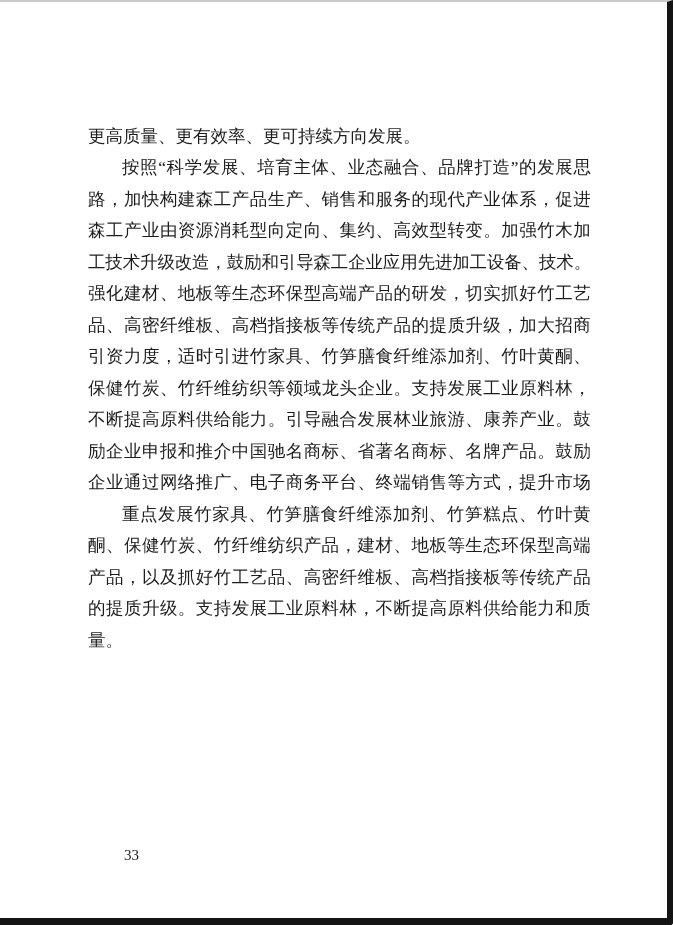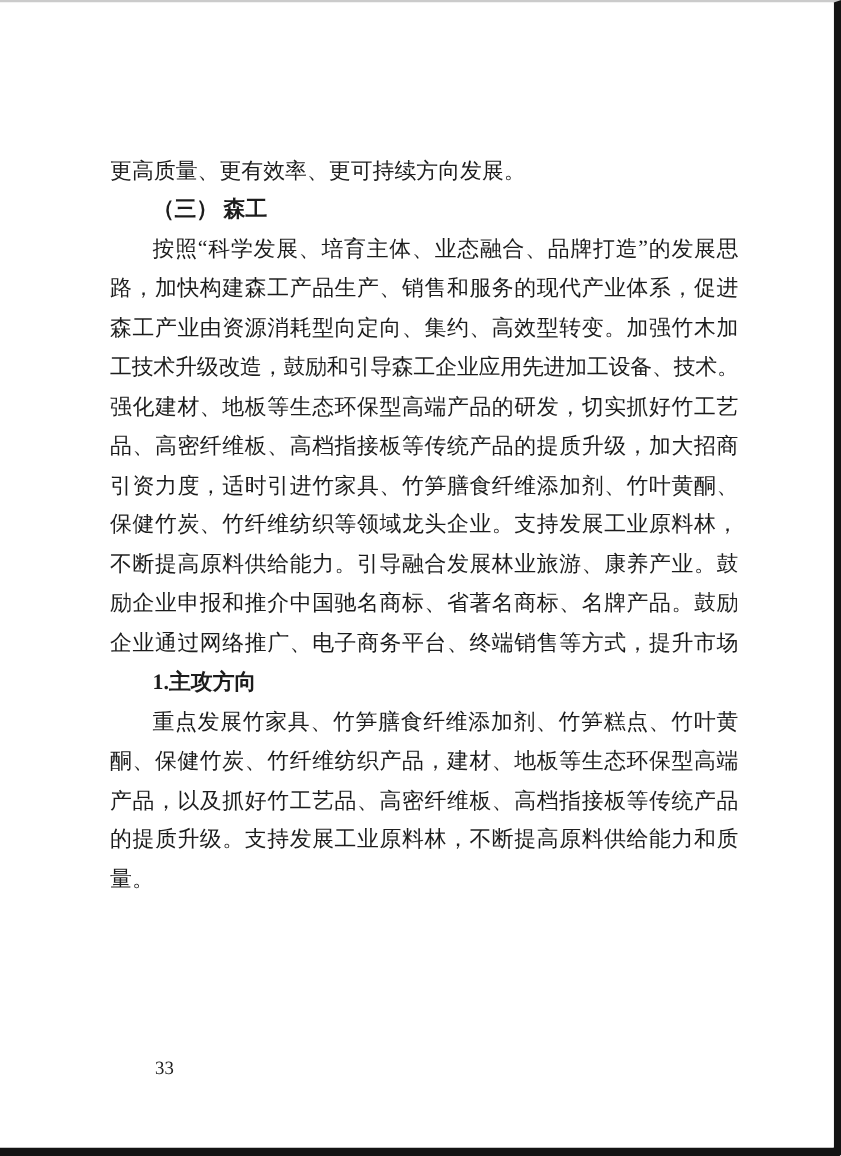--- a/index.html
+++ b/index.html
@@ -52,21 +52,20 @@
     color: #222222;
     font-family: "Liberation Serif", "DejaVu Serif", serif;
   }
 </style>
 </head>
 <body>
 
 <div class="page">
   <div class="content">
       <div class="line left">更高质量、更有效率、更可持续方向发展。</div>
-      <div class="line left indent bold">（三） 森工</div>
       <div class="line justify indent">
         <span>按</span>
         <span>照</span>
         <span>“</span>
         <span>科</span>
         <span>学</span>
         <span>发</span>
         <span>展</span>
         <span>、</span>
         <span>培</span>
@@ -383,21 +382,20 @@
         <span>售</span>
         <span>等</span>
         <span>方</span>
         <span>式</span>
         <span>，</span>
         <span>提</span>
         <span>升</span>
         <span>市</span>
         <span>场</span>
       </div>
-      <div class="line left indent bold">1.主攻方向</div>
       <div class="line justify indent">
         <span>重</span>
         <span>点</span>
         <span>发</span>
         <span>展</span>
         <span>竹</span>
         <span>家</span>
         <span>具</span>
         <span>、</span>
         <span>竹</span>

